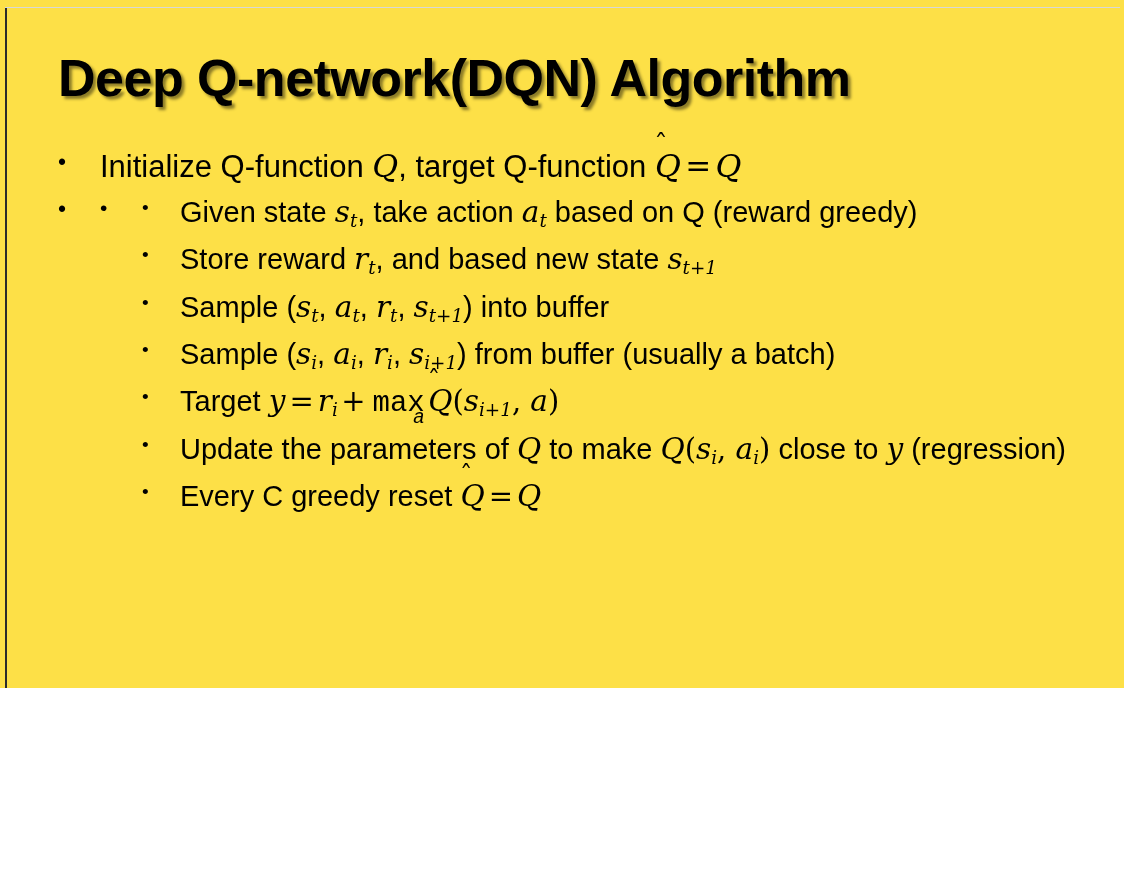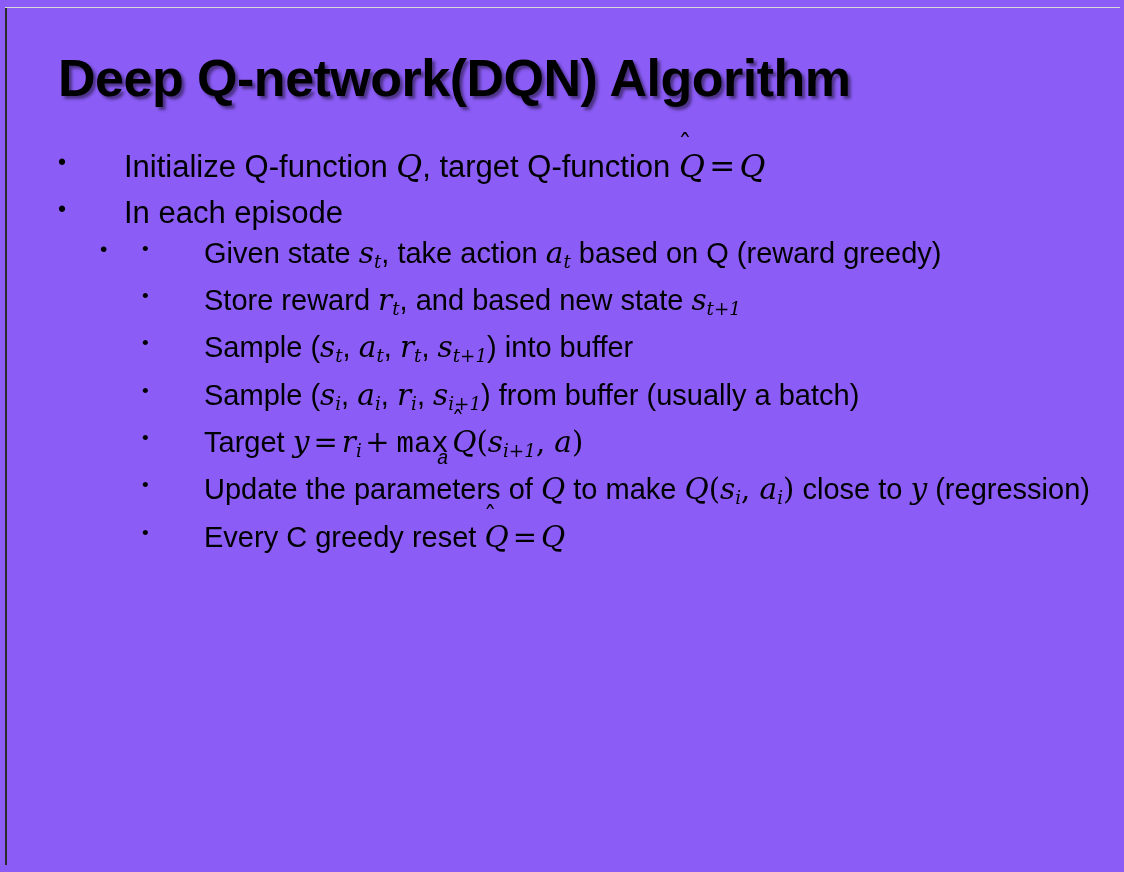--- a/index.html
+++ b/index.html
@@ -3,22 +3,22 @@
 <meta charset="utf-8">
 <style>
   html, body {
     margin: 0;
     padding: 0;
     background: #ffffff;
   }
   .slide {
     position: relative;
     width: 1124px;
-    height: 872px;
-    background: #8b5cf6;
+    height: 688px;
+    background: #fde047;
     overflow: hidden;
     font-family: "Liberation Sans", sans-serif;
     color: #000000;
   }
   
   .frame-left {
     position: absolute;
     left: 5px;
     top: 7px;
     width: 2px;
@@ -63,21 +63,20 @@
   }
   li.item > .bullet {
     position: absolute;
     left: 0;
     top: 0;
     width: 22px;
     text-align: left;
   }
   li.item > .text {
     display: block;
-    margin-left: 24px;
   }
 
   
   .l1 > li.item {
     font-size: 31px;
     line-height: 1.32;
     padding-left: 42px;
     margin-bottom: 5px;
   }
   .l1 > li.item > .bullet { font-size: 23px; top: 1px; }
@@ -181,21 +180,20 @@
   <div class="body">
     <ul class="lvl l1">
 
       <li class="item">
         <span class="bullet">•</span>
         <span class="text"><span>Initialize Q-function </span><span class="mi">Q</span><span>, target Q-function </span><span class="mi hat"><span class="hat-mark">̂</span><span>Q</span></span><span class="eq">=</span><span class="mi">Q</span></span>
       </li>
 
       <li class="item">
         <span class="bullet">•</span>
-        <span class="text">In each episode</span>
 
         <ul class="lvl l2">
 
           <li class="item">
             <span class="bullet">•</span>
 
             <ul class="lvl l3">
 
               <li class="item">
                 <span class="bullet">•</span>

